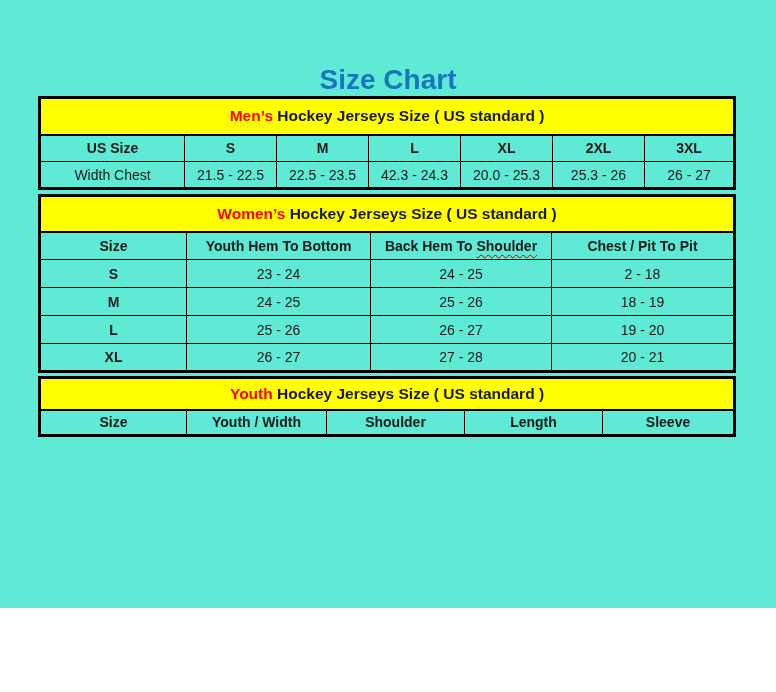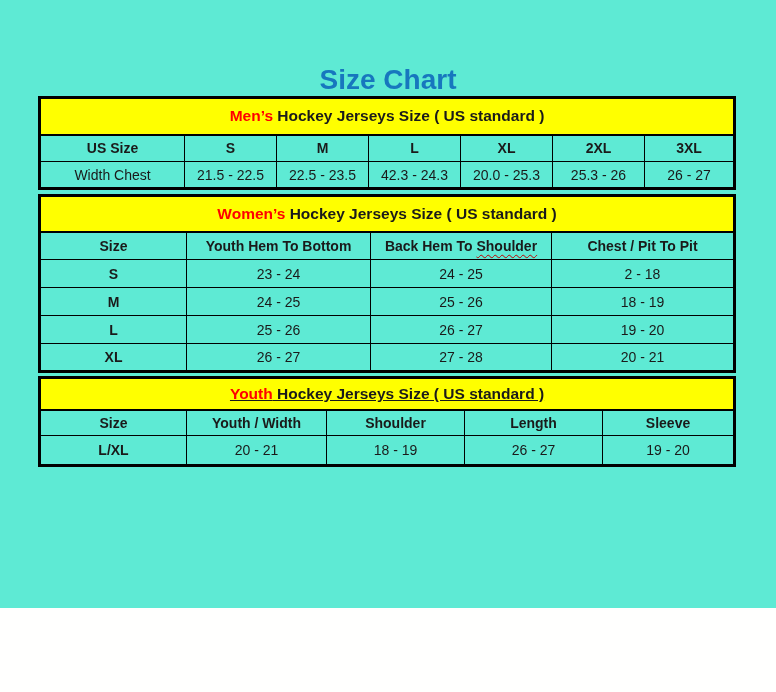--- a/index.html
+++ b/index.html
@@ -51,21 +51,21 @@
     font-size: 15.5px;
     border-bottom: 2.5px solid var(--border-black);
   }
   .band .band-red { color: var(--accent-red); }
   table.size-table tbody tr.header-row th { font-weight: bold; font-size: 14px; }
   .mens   { }
   .womens { margin-top: 4px; }
   .youth  { margin-top: 3px; }
   .mens   thead td.band { height: 37px; }
   .womens thead td.band { height: 36px; }
-  .youth  thead td.band { height: 32px; text-decoration: underline; }
+  .youth  thead td.band { height: 32px; }
   .mens   tbody tr { height: 27px; }
   .womens tbody tr { height: 28px; }
   .youth  tbody tr.header-row { height: 26px; }
   .youth  tbody tr { height: 30px; }
   .womens tbody tr:not(.header-row) td:first-child,
   .youth  tbody tr:not(.header-row) td:first-child { font-weight: bold; }
   .squiggle {
     text-decoration: underline;
     text-decoration-style: wavy;
     text-decoration-color: var(--squiggle-red);
@@ -177,23 +177,16 @@
       </tr>
     </thead>
     <tbody>
         <tr class="header-row">
           <th>Size</th>
           <th>Youth / Width</th>
           <th>Shoulder</th>
           <th>Length</th>
           <th>Sleeve</th>
         </tr>
-        <tr>
-          <td>L/XL</td>
-          <td>20 - 21</td>
-          <td>18 - 19</td>
-          <td>26 - 27</td>
-          <td>19 - 20</td>
-        </tr>
       </tbody>
   </table>
 
 </div>
 
 </body></html>

